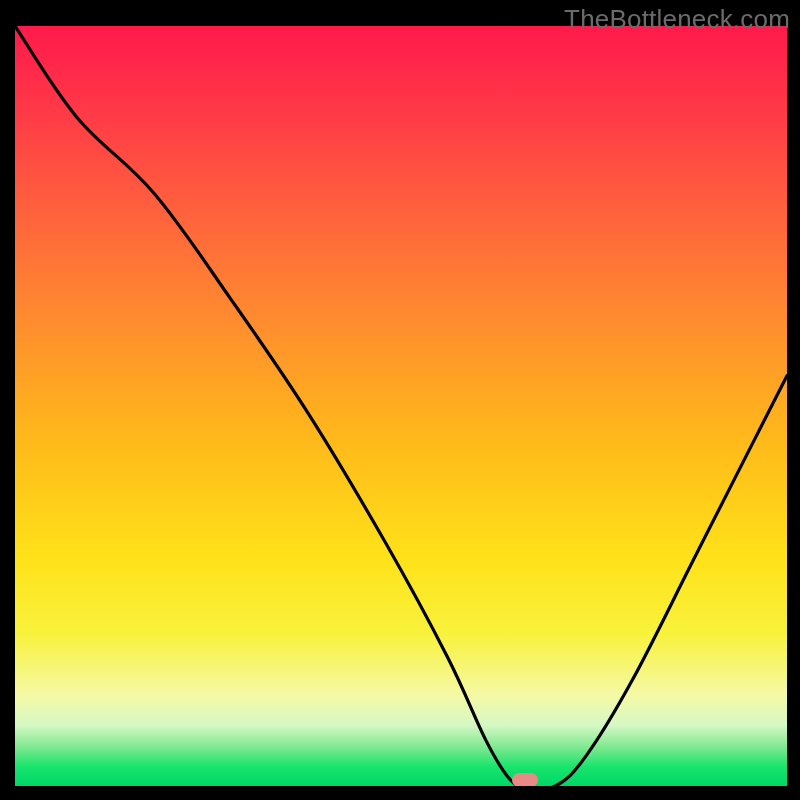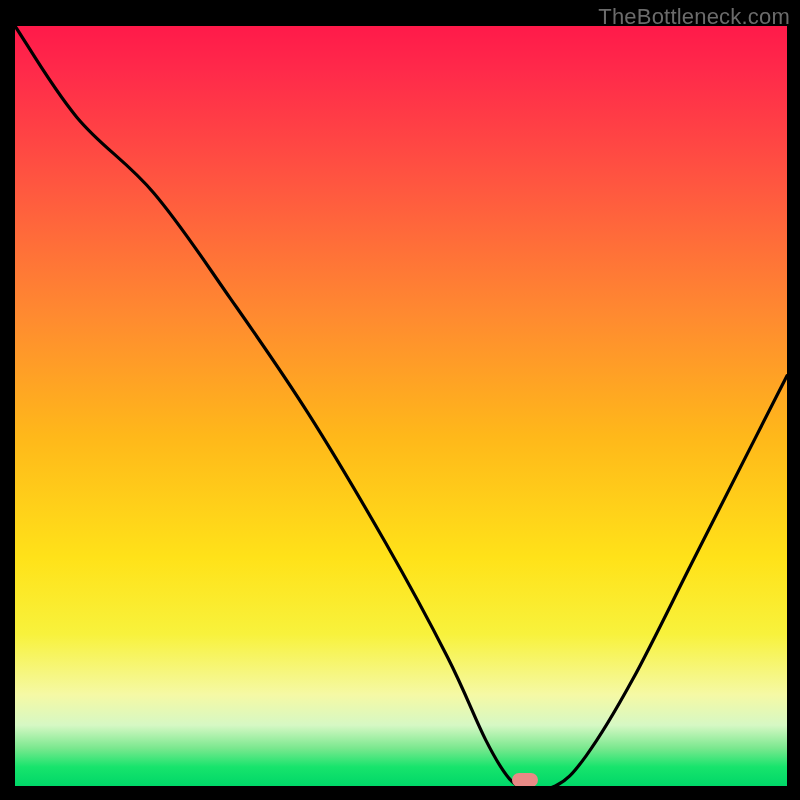--- a/index.html
+++ b/index.html
@@ -15,21 +15,21 @@
     position: relative;
     width: 800px;
     height: 800px;
     background: #000;
   }
   .watermark {
     position: absolute;
     top: 4px;
     right: 10px;
     color: #6b6b6b;
-    font-size: 22px;
+    font-size: 26px;
     font-weight: 500;
     letter-spacing: 0.2px;
     z-index: 30;
   }
   .plot {
     position: absolute;
     left: 15px;
     top: 26px;
     width: 772px;
     height: 760px;

